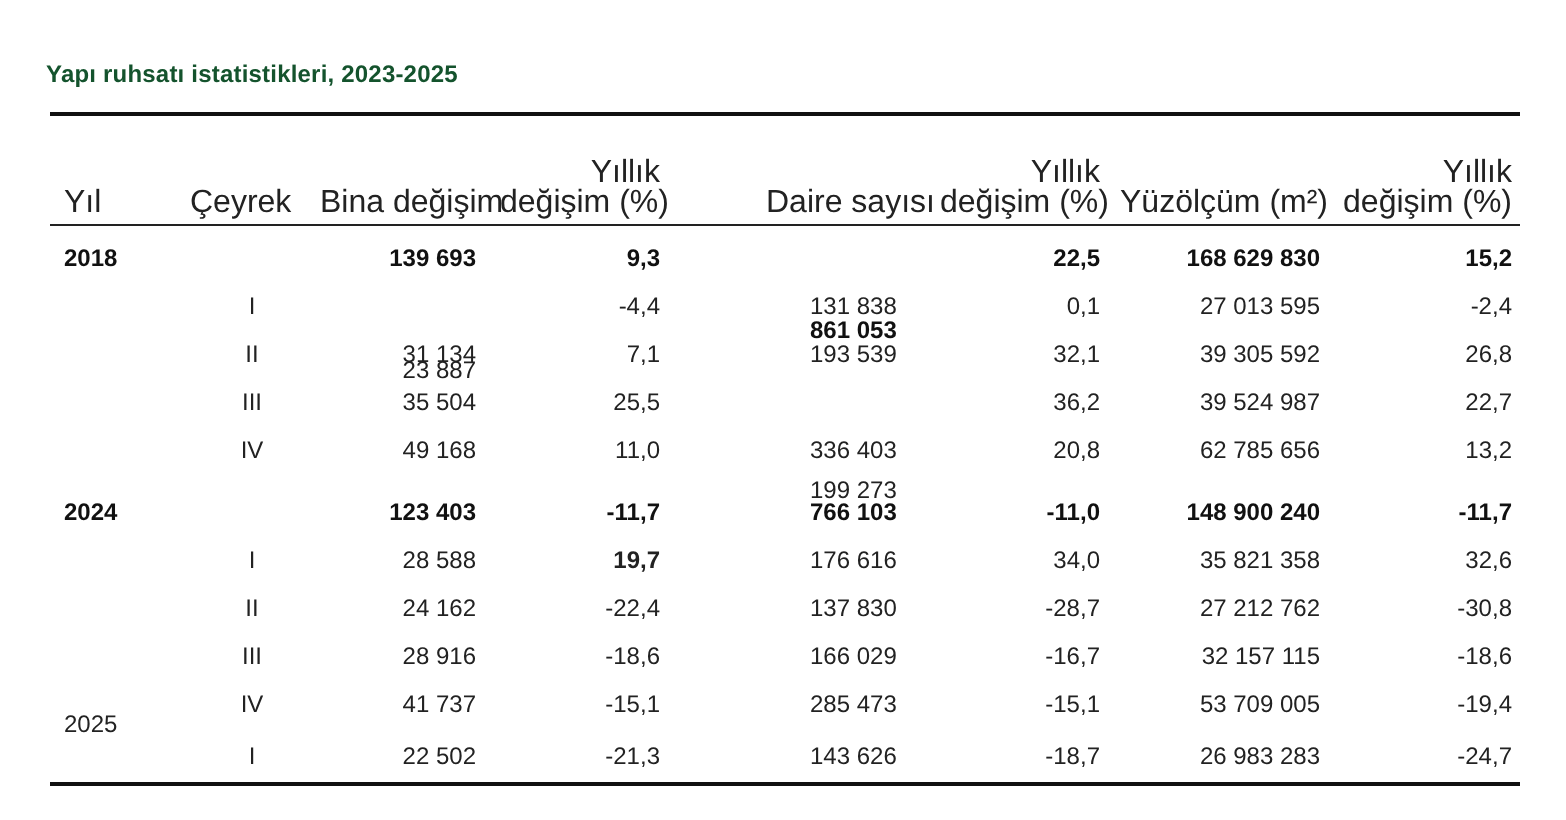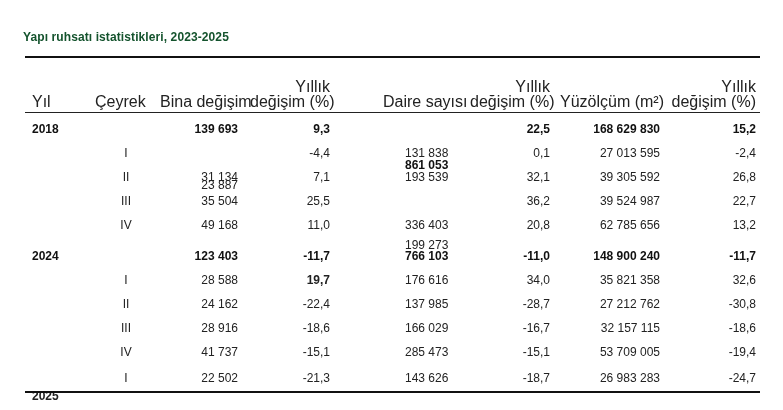--- a/index.html
+++ b/index.html
@@ -151,21 +151,21 @@
       <div class="cell" style="left:405px; top:273px;">176 616</div>
       <div class="cell right" style="left:470px; width:80px; top:273px;">34,0</div>
       <div class="cell right" style="left:560px; width:100px; top:273px;">35 821 358</div>
       <div class="cell right" style="left:670px; width:86px; top:273px;">32,6</div>
     </div>
     <div>
       <div class="cell" style="left:32px; top:297px;"></div>
       <div class="cell center" style="left:110px; width:32px; top:297px;">II</div>
       <div class="cell right" style="left:160px; width:78px; top:297px;">24 162</div>
       <div class="cell right" style="left:250px; width:80px; top:297px;">-22,4</div>
-      <div class="cell" style="left:405px; top:297px;">137 985</div>
+      <div class="cell" style="left:405px; top:297px;">137 830</div>
       <div class="cell right" style="left:470px; width:80px; top:297px;">-28,7</div>
       <div class="cell right" style="left:560px; width:100px; top:297px;">27 212 762</div>
       <div class="cell right" style="left:670px; width:86px; top:297px;">-30,8</div>
     </div>
     <div>
       <div class="cell" style="left:32px; top:321px;"></div>
       <div class="cell center" style="left:110px; width:32px; top:321px;">III</div>
       <div class="cell right" style="left:160px; width:78px; top:321px;">28 916</div>
       <div class="cell right" style="left:250px; width:80px; top:321px;">-18,6</div>
       <div class="cell" style="left:405px; top:321px;">166 029</div>
@@ -177,21 +177,21 @@
       <div class="cell" style="left:32px; top:345px;"></div>
       <div class="cell center" style="left:110px; width:32px; top:345px;">IV</div>
       <div class="cell right" style="left:160px; width:78px; top:345px;">41 737</div>
       <div class="cell right" style="left:250px; width:80px; top:345px;">-15,1</div>
       <div class="cell" style="left:405px; top:345px;">285 473</div>
       <div class="cell right" style="left:470px; width:80px; top:345px;">-15,1</div>
       <div class="cell right" style="left:560px; width:100px; top:345px;">53 709 005</div>
       <div class="cell right" style="left:670px; width:86px; top:345px;">-19,4</div>
     </div>
     <div>
-      <div class="cell" style="left:32px; top:389px;font-weight:bold;">2025</div>
+      <div class="cell" style="left:32px; top:355px;">2025</div>
       <div class="cell center" style="left:110px; width:32px; top:371px;">I</div>
       <div class="cell right" style="left:160px; width:78px; top:371px;">22 502</div>
       <div class="cell right" style="left:250px; width:80px; top:371px;">-21,3</div>
       <div class="cell" style="left:405px; top:371px;">143 626</div>
       <div class="cell right" style="left:470px; width:80px; top:371px;">-18,7</div>
       <div class="cell right" style="left:560px; width:100px; top:371px;">26 983 283</div>
       <div class="cell right" style="left:670px; width:86px; top:371px;">-24,7</div>
     </div>
   </div>
 

